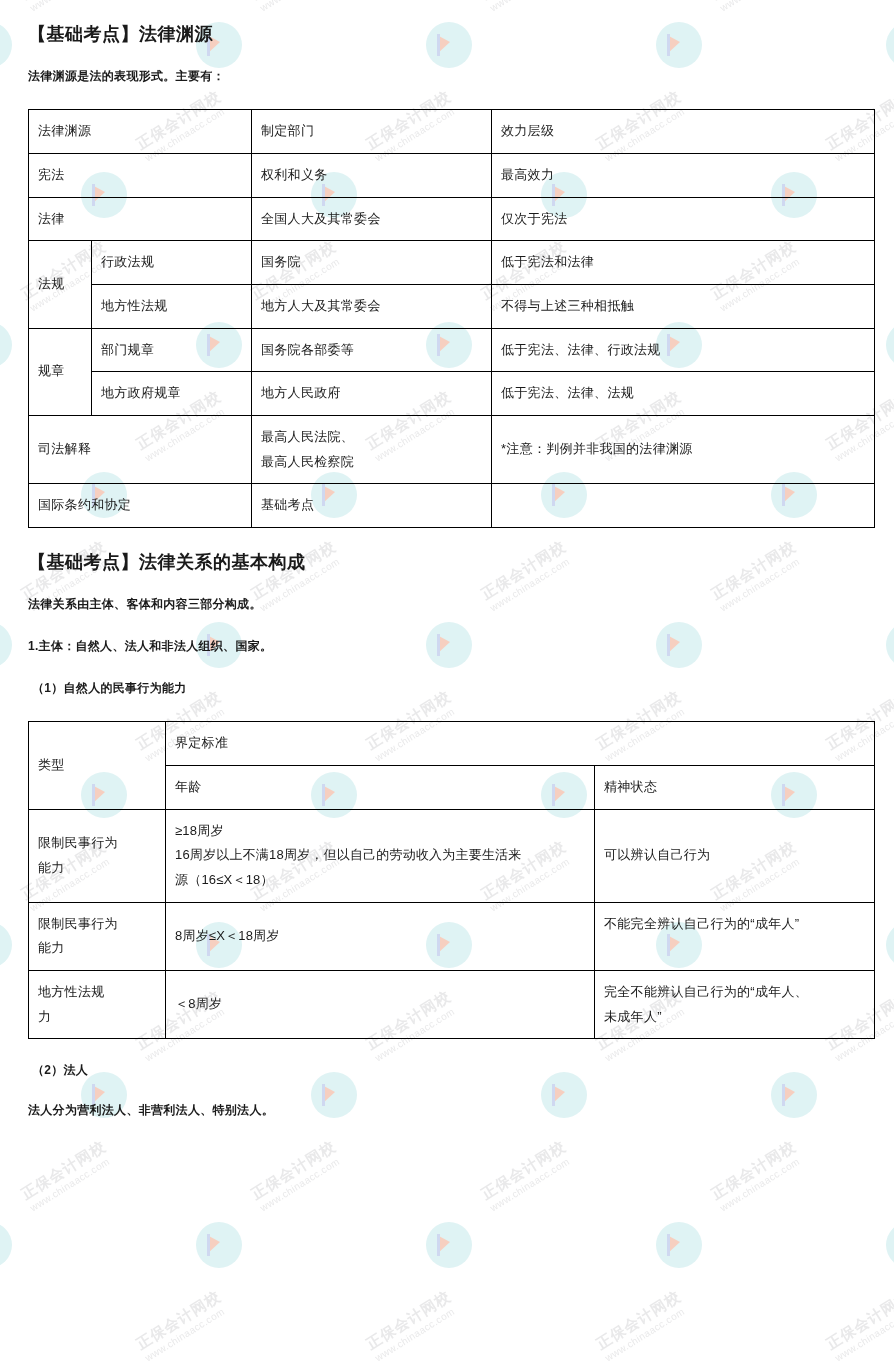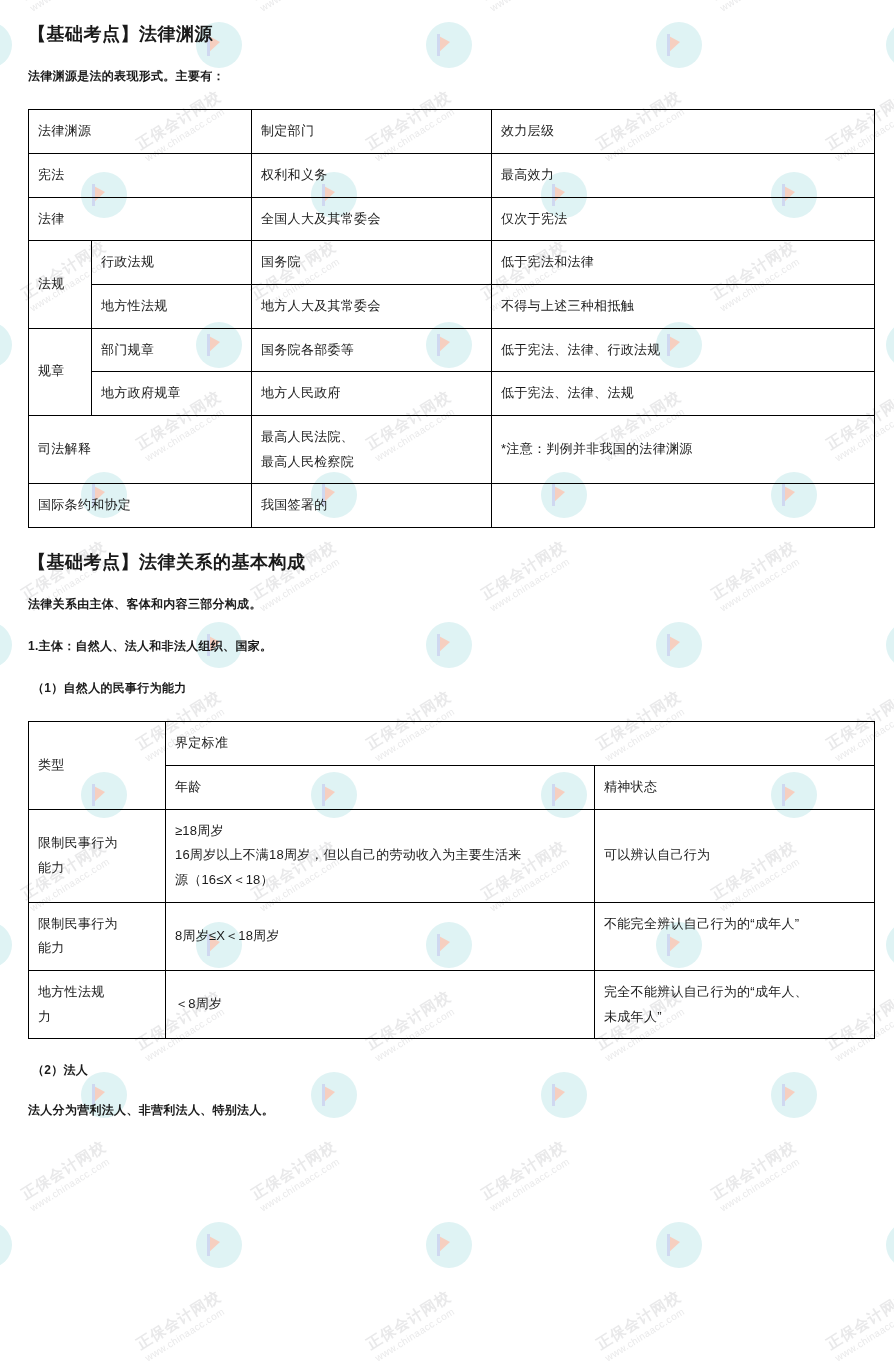--- a/index.html
+++ b/index.html
@@ -524,21 +524,21 @@
       <tr>
         <td colspan="2">司法解释</td>
         <td class="top">
           <span class="cell-line">最高人民法院、</span>
           <span class="cell-line">最高人民检察院</span>
         </td>
         <td>*注意：判例并非我国的法律渊源</td>
       </tr>
       <tr>
         <td class="top" colspan="2">国际条约和协定</td>
-        <td class="top">我国签署的</td>
+        <td class="top">基础考点</td>
         <td class="top"></td>
       </tr>
     </tbody>
   </table>
 
   <h2 class="section-heading second">【基础考点】法律关系的基本构成</h2>
 
   <p class="para">法律关系由主体、客体和内容三部分构成。</p>
 
   <p class="para">1.主体：自然人、法人和非法人组织、国家。</p>

